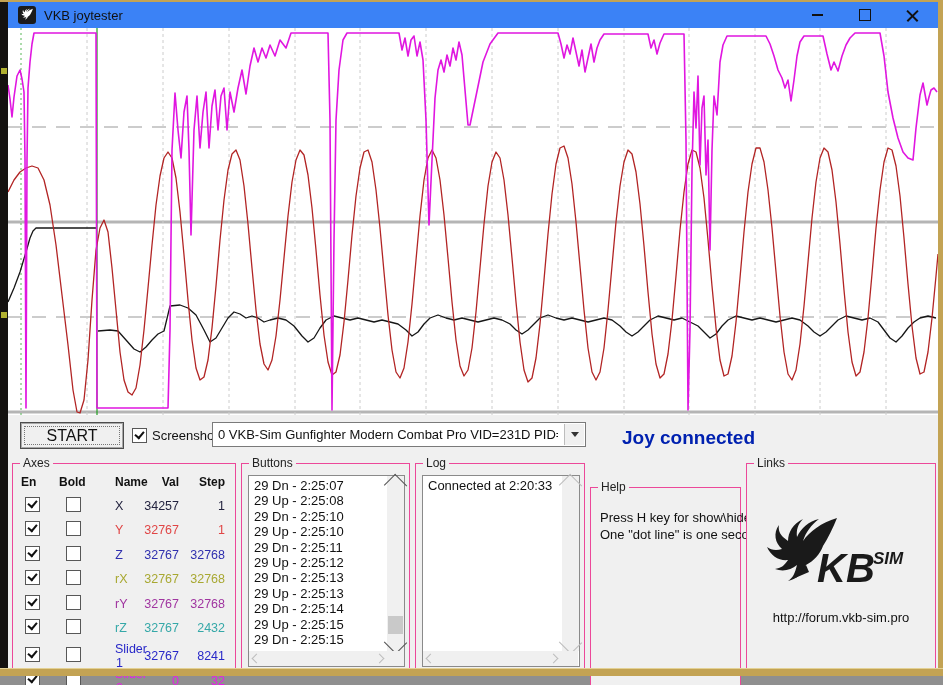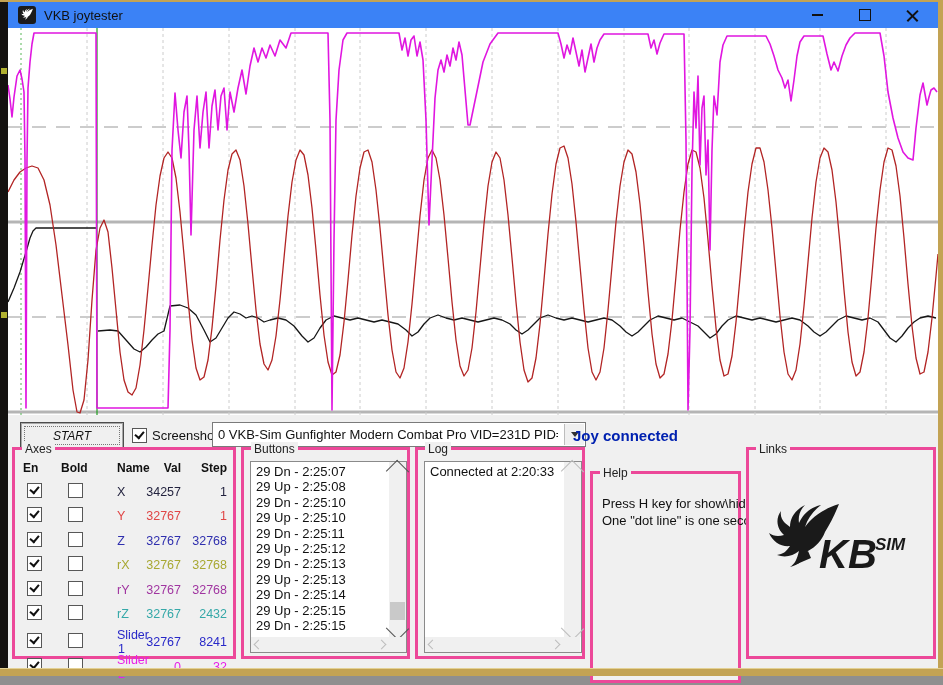--- a/index.html
+++ b/index.html
@@ -25,32 +25,32 @@
   .glyph-close{position:relative;width:13px;height:13px;}
   .glyph-close::before,.glyph-close::after{content:"";position:absolute;left:-1px;top:6px;width:15px;height:1.6px;background:#111;}
   .glyph-close::before{transform:rotate(45deg);} .glyph-close::after{transform:rotate(-45deg);}
   
   .chart-area{position:absolute;left:0;top:26px;width:930px;height:387px;background:#ffffff;overflow:hidden;}
   
   .panel{position:absolute;left:0;top:413px;width:930px;height:253px;background:#f0f0f0;}
   .start-btn{position:absolute;left:12px;top:7px;width:102px;height:25px;background:#f0f0f0;
     border:1px solid #4d4d4d;box-shadow:inset 0 0 0 1px #a8a8a8;display:flex;align-items:center;justify-content:center;cursor:default;}
   .start-btn .focus-rect{position:absolute;left:3px;top:3px;right:3px;bottom:3px;border:1px dotted #777;}
-  .start-btn span{font-size:12px;color:#111;font-style:italic;}
+  .start-btn span{font-size:16px;color:#111;}
   .cb{position:relative;width:13px;height:13px;background:#fff;border:1px solid #575757;display:inline-block;box-sizing:content-box;}
   .cb.checked::after{content:"";position:absolute;left:2px;top:2px;width:7px;height:4px;border-left:2px solid #111;border-bottom:2px solid #111;transform:rotate(-50deg);}
   .shot-cb{position:absolute;left:124px;top:13px;}
   .shot-label{position:absolute;left:144px;top:13px;font-size:13px;color:#111;}
   .combo{position:absolute;left:204px;top:7px;width:374px;height:25px;background:#fff;border:1px solid #7a7a7a;box-sizing:border-box;}
   .combo-text{position:absolute;left:5px;top:4px;font-size:13px;color:#111;white-space:nowrap;overflow:hidden;width:340px;}
   .combo-btn{position:absolute;right:1px;top:1px;width:19px;height:21px;background:#f0f0f0;border-left:1px solid #bdbdbd;display:flex;align-items:center;justify-content:center;}
   .tri-down{width:0;height:0;border-left:4px solid transparent;border-right:4px solid transparent;border-top:5px solid #333;}
-  .joy-status{position:absolute;left:565px;top:12px;font-size:15px;font-weight:bold;color:#0021b0;}
-  
-  .group{position:absolute;top:32px;height:212px;border:3px solid #ec4899;background:#f0f0f0;box-sizing:border-box;}
+  .joy-status{position:absolute;left:614px;top:12px;font-size:19px;font-weight:bold;color:#0021b0;}
+  
+  .group{position:absolute;top:48px;height:212px;border:1px solid #ec4899;background:#f0f0f0;box-sizing:border-box;}
   .glabel{position:absolute;top:-8px;left:7px;background:#f0f0f0;padding:0 3px;font-size:12px;color:#222;}
   .g-axes{left:4px;width:224px;}
   .g-buttons{left:233px;width:169px;}
   .g-log{left:407px;width:170px;}
   .g-help{left:582px;width:151px;margin-top:24px;}
   .g-links{left:738px;width:190px;}
   
   .ax-head,.ax-row{position:absolute;left:0;width:222px;height:20px;display:grid;grid-template-columns:40px 38px 34px 58px 48px;align-items:center;}
   .ax-head{top:8px;font-weight:bold;font-size:12px;color:#111;}
   .ax-head .c1{padding-left:8px;} .ax-head .c2{padding-left:6px;}
@@ -300,20 +300,21 @@
       <div class="group g-links">
         <span class="glabel">Links</span>
         <div class="logo-wrap">
           <svg width="155" height="92" viewBox="0 0 155 92">
             <path fill="#1a1a1a" d="M72,2 C56,7 45,15 38,25 C41,16 46,9 54,3 C44,5 36,12 32,21 C31,14 33,8 38,3 C28,8 23,16 23,25 L18,21 C15,18 13,14 14,9 C8,17 10,27 17,33 C11,35 6,34 2,31 C6,40 14,45 23,44 C19,50 16,52 10,53 C18,56 26,54 32,49 C30,57 28,62 23,65 C32,63 38,57 41,49 C49,45 55,38 58,30 C63,22 68,12 72,2 Z"></path>
             <path fill="#1a1a1a" d="M41,49 L30,62 L44,56 Z"></path>
             <text x="52" y="66" font-family="Liberation Sans, sans-serif" font-size="40" font-weight="bold" font-style="italic" fill="#1a1a1a">KB</text>
             <text x="108" y="48" font-family="Liberation Sans, sans-serif" font-size="17" font-weight="bold" font-style="italic" fill="#1a1a1a">SIM</text>
           </svg>
         </div>
+        <div class="link-url">http://forum.vkb-sim.pro</div>
       </div>
     </div>
   </div>
 
   <div class="gold-right"></div>
   <div class="gold-bottom"></div>
 
 </div>
 
 </body></html>

